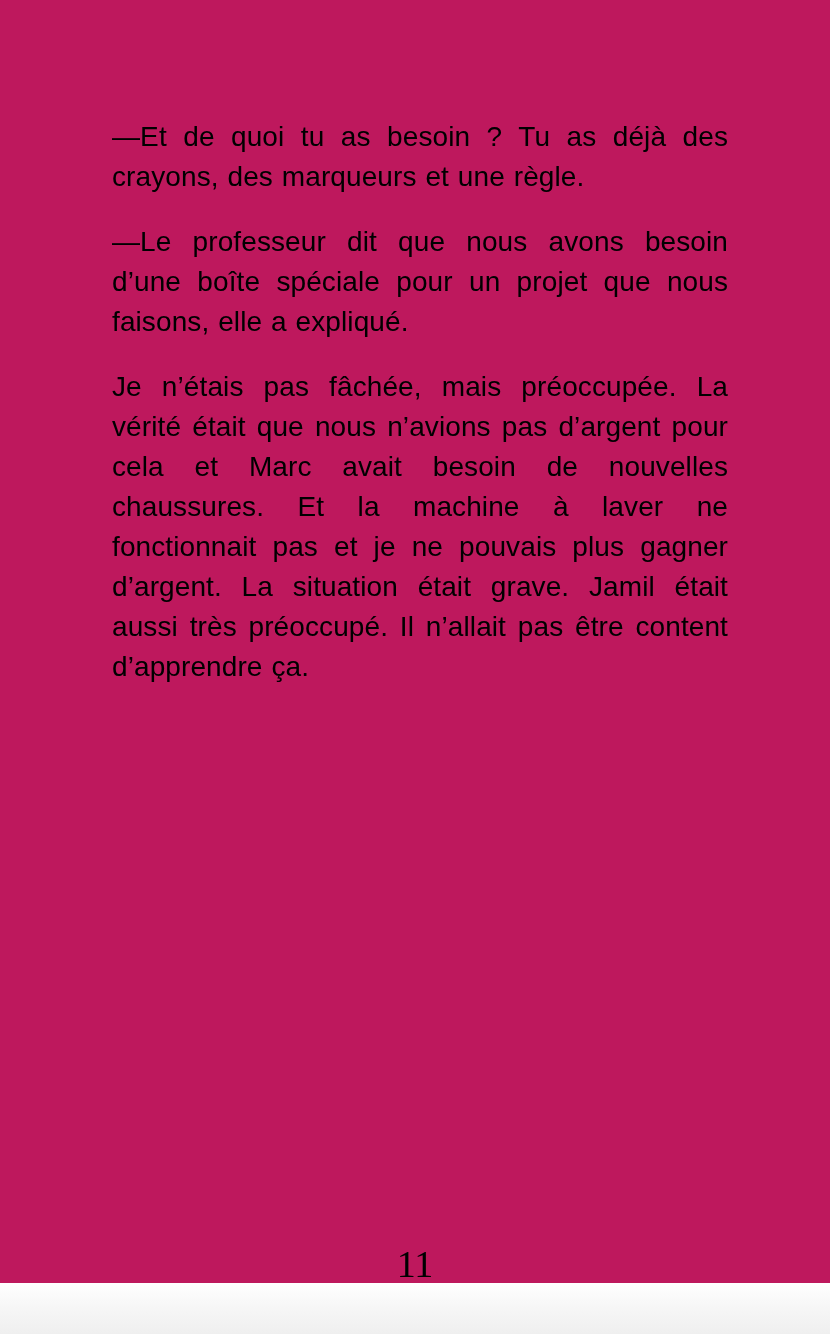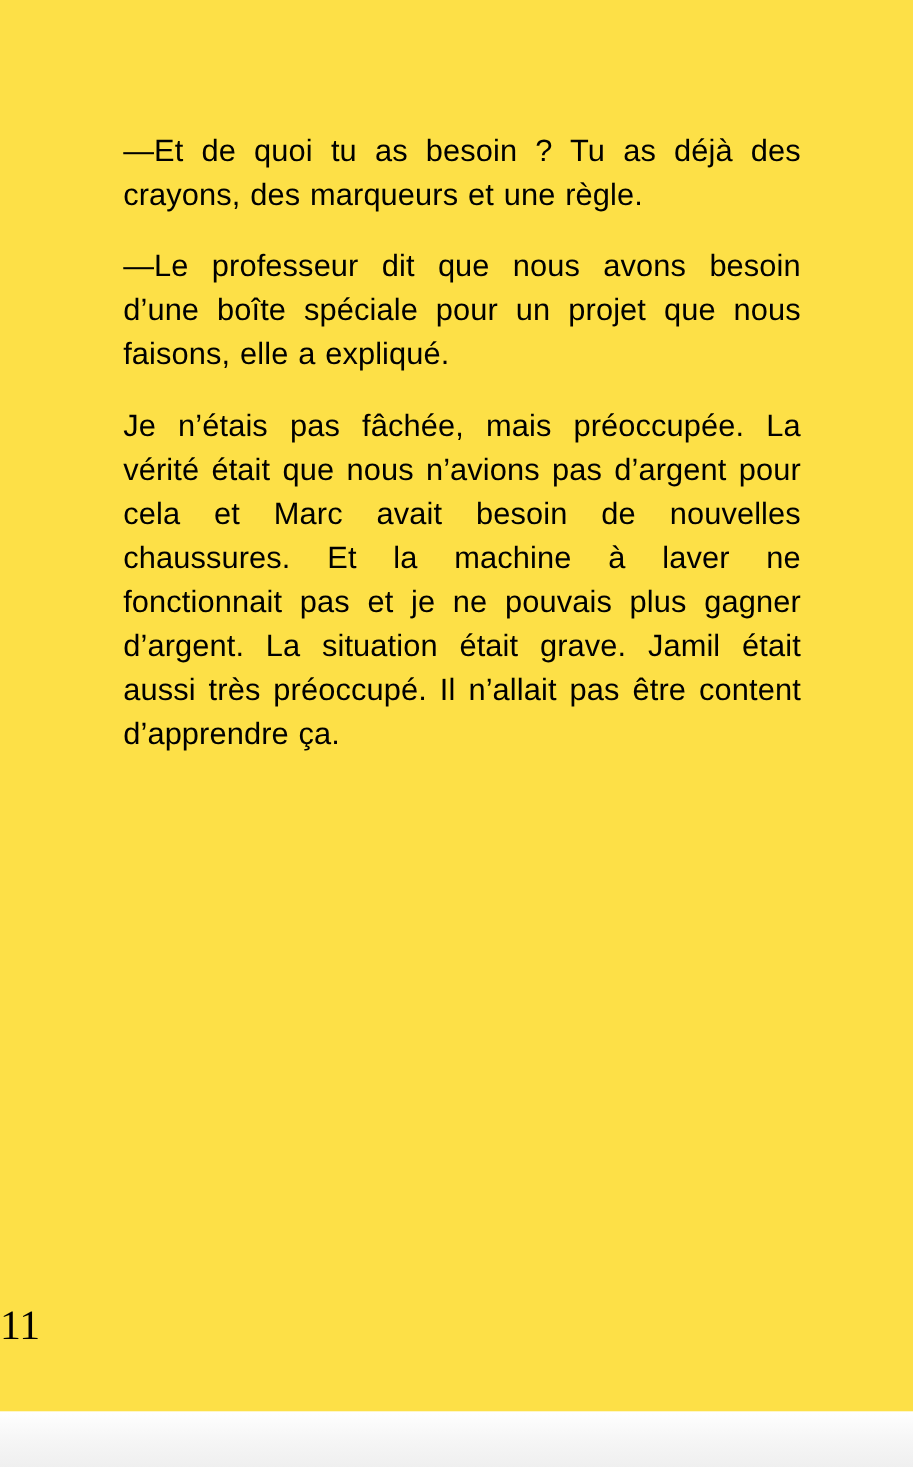--- a/index.html
+++ b/index.html
@@ -11,21 +11,21 @@
     width: 830px;
     height: 1334px;
     position: relative;
     overflow: hidden;
     font-family: "Liberation Sans", sans-serif;
     color: #000000;
   }
   .ebook-page {
     position: absolute;
     inset: 0;
-    background: #fde047;
+    background: #be185d;
   }
   .text-column {
     position: absolute;
     left: 112px;
     top: 117px;
     width: 616px;
   }
   .text-column p {
     margin: 0 0 25px 0;
     font-size: 28px;
@@ -36,22 +36,22 @@
   }
   .text-column p.attached-prev,
   .text-column p.attached-next {
     margin-bottom: 0;
     margin-top: 19px;
   }
   .page-number {
     position: absolute;
     left: 0;
     right: 0;
-    top: 1186px;
-    text-align: left;
+    top: 1245px;
+    text-align: center;
     font-family: "Liberation Serif", serif;
     font-size: 38px;
     line-height: 38px;
     color: #000000;
   }
   .bottom-fade {
     position: absolute;
     left: 0;
     right: 0;
     bottom: 0;

